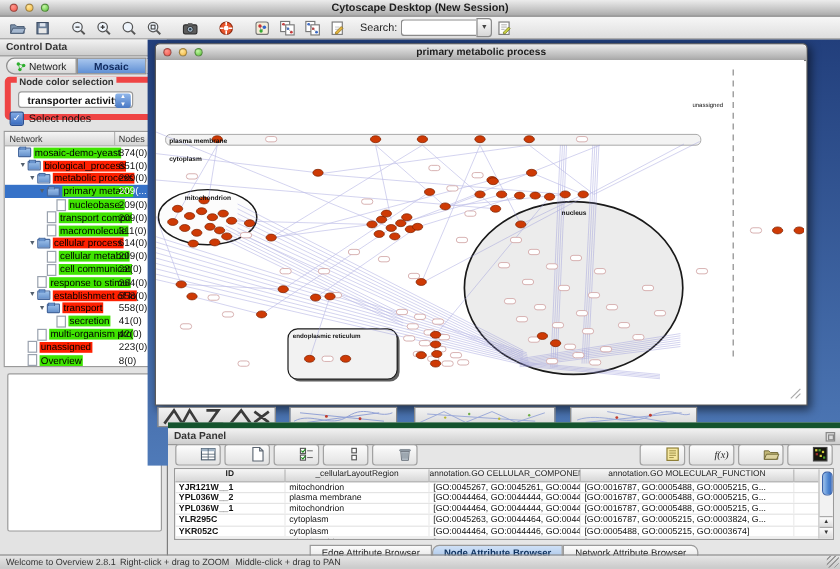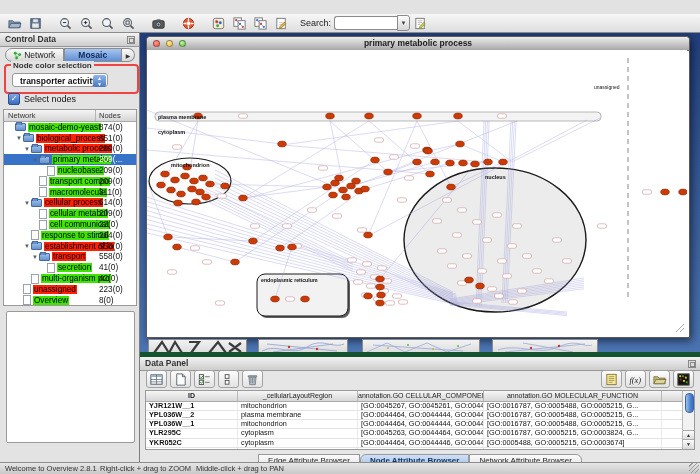--- a/index.html
+++ b/index.html
@@ -23,21 +23,21 @@
   
   .control-panel{position:absolute;left:0;top:33px;width:140px;bottom:11px;background:#e3e3e3;border-right:1px solid #7d7d7d;box-sizing:border-box;}
   .panel-header{position:relative;height:13px;background:linear-gradient(#f2f2f2,#cdcdcd);border-bottom:1px solid #979797;font-size:8.5px;font-weight:bold;color:#333;line-height:13px;padding-left:5px;}
   .float-icon{position:absolute;right:4px;top:2.5px;width:8px;height:8px;border:1px solid #888;background:#ddd;box-sizing:border-box;}
   .float-icon:before{content:"";position:absolute;left:1px;top:1px;width:3px;height:3px;border:1px solid #888;}
   .cp-tabs{position:absolute;left:5px;top:15px;width:130px;height:14px;display:flex;}
   .cp-tab{flex:1;font-size:8.5px;line-height:14px;text-align:center;border:1px solid #8d8d8d;background:linear-gradient(#fafafa,#d8d8d8);color:#222;display:flex;align-items:center;justify-content:center;gap:2px;}
   .cp-tab.first{border-radius:7px 0 0 7px;}
   .cp-tab.selected{background:linear-gradient(#a8c6ee,#5f8fd4);font-weight:bold;color:#102a5e;}
   .cp-tab-arrow{width:12px;border:1px solid #8d8d8d;border-left:none;border-radius:0 7px 7px 0;background:linear-gradient(#fafafa,#d8d8d8);font-size:6px;line-height:14px;text-align:center;color:#333;}
-  .groupbox{position:absolute;left:4px;top:31px;width:131px;height:26px;border:2px solid #ef4444;border-radius:4px;}
+  .groupbox{position:absolute;left:4px;top:31px;width:131px;height:26px;border:5px solid #ef4444;border-radius:4px;}
   .groupbox-label{position:absolute;left:5px;top:-5px;background:#e3e3e3;padding:0 2px;font-size:8px;font-weight:bold;color:#333;}
   .mac-select{position:absolute;left:6px;top:7px;width:96px;height:14px;background:#fff;border:1px solid #9a9a9a;border-radius:3px;font-size:8.5px;line-height:14px;color:#111;padding-left:7px;box-sizing:border-box;font-weight:bold;}
   .mac-select .stepper{position:absolute;right:0;top:0;width:13px;height:12px;background:linear-gradient(#8fb6ea,#4878c4);border-radius:2px;margin:0;color:#fff;font-size:5px;line-height:6px;text-align:center;}
   .checkbox-row{position:absolute;left:8px;top:60px;height:12px;display:flex;align-items:center;gap:4px;}
   .mac-checkbox{width:10px;height:10px;background:linear-gradient(#7fa9e4,#3a6cc0);border:1px solid #2a4f92;border-radius:2px;color:#fff;font-size:8px;line-height:10px;text-align:center;}
   .checkbox-label{font-size:9px;color:#111;}
   .tree{position:absolute;left:3px;top:76px;width:134px;height:197px;background:#fff;border:1px solid #9a9a9a;box-sizing:border-box;overflow:hidden;}
   .tree-header{display:flex;height:11px;background:linear-gradient(#f5f5f5,#d5d5d5);border-bottom:1px solid #aaa;font-size:7.5px;color:#333;}
   .tree-header .c1{flex:1;padding-left:4px;border-right:1px solid #b5b5b5;line-height:11px;}
   .tree-header .c2{width:37px;padding-left:3px;line-height:11px;}
@@ -47,30 +47,30 @@
   .tree-ico-folder{width:9px;height:6px;background:linear-gradient(#9cc0ea,#6792cc);border:1px solid #47699e;border-radius:1px;position:relative;flex:0 0 auto;margin-right:2px;}
   .tree-ico-folder:before{content:"";position:absolute;left:0;top:-2px;width:4px;height:2px;background:#6792cc;border:1px solid #47699e;border-bottom:none;border-radius:1px 1px 0 0;}
   .tree-ico-file{width:6px;height:8px;background:#fff;border:1px solid #9aa2ae;flex:0 0 auto;margin-right:2px;}
   .tree-label{padding:0 1px;color:#000;overflow:hidden;max-width:72px;}
   .tree-label.green{background:#3fe400;}
   .tree-label.red{background:#ff2000;}
   .tree-value{position:absolute;left:95px;color:#111;}
   .tree-row.selected .tree-value{color:#fff;}
   .legend-box{position:absolute;left:6px;top:278px;width:127px;height:130px;background:#fff;border:1px solid #9a9a9a;border-radius:2px;}
   
-  .desktop{position:absolute;left:140px;top:33px;right:0;height:355px;background:linear-gradient(#223f7c,#4f7ab8);overflow:hidden;}
+  .desktop{position:absolute;left:123px;top:33px;right:0;height:355px;background:linear-gradient(#223f7c,#4f7ab8);overflow:hidden;}
   .net-window{position:absolute;left:6px;top:3px;width:542px;height:300px;background:#fff;border:1px solid #5a5a5a;border-radius:4px 4px 0 0;box-shadow:2px 3px 8px rgba(0,0,0,.55);}
   .net-titlebar{position:relative;height:13px;background:linear-gradient(#ececec,#b6b6b6 80%,#a6a6a6);border-bottom:1px solid #787878;border-radius:4px 4px 0 0;}
   .net-title{font-size:8.5px;font-weight:bold;color:#1d1d1d;text-align:center;line-height:13px;}
   .net-canvas{position:absolute;left:0;top:13px;width:540px;height:285px;background:#fff;overflow:hidden;}
   .bg-thumb{position:absolute;top:306px;height:15px;background:linear-gradient(#f2f2f2,#d8d8d8);border:1px solid #8a8a8a;overflow:hidden;}
   
   .data-panel{position:absolute;left:140px;top:352px;right:0;bottom:11px;background:#e6e6e6;border-top:5px solid #14532d;box-sizing:border-box;}
   .dp-toolbar{position:absolute;left:0;top:13px;right:0;height:18px;display:flex;align-items:center;padding:0 6px;gap:3px;}
-  .dp-btn{width:19px;height:16px;border:1px solid #a2a2a2;border-radius:3px;background:linear-gradient(#fdfdfd,#e2e2e2);display:flex;align-items:center;justify-content:center;flex:0 0 auto;}
+  .dp-btn{width:19px;height:16px;border:1px solid #a2a2a2;border-radius:3px;background:linear-gradient(#fdfdfd,#e2e2e2);display:flex;justify-content:center;flex:0 0 auto;padding-left:17px;}
   .dp-spacer{flex:1;}
   .dp-table{position:absolute;left:5px;top:33px;right:5px;height:60px;background:#fff;border:1px solid #9a9a9a;box-sizing:border-box;overflow:hidden;}
   .dt-header{display:flex;height:9.5px;background:linear-gradient(#f6f6f6,#d7d7d7);border-bottom:1px solid #aaa;font-size:7px;color:#222;}
   .dt-header div{border-right:1px solid #b8b8b8;text-align:center;line-height:9.5px;overflow:hidden;white-space:nowrap;box-sizing:border-box;}
   .dt-row{display:flex;height:8.3px;font-size:7.3px;color:#111;border-bottom:1px solid #e4e4e4;}
   .dt-row div{overflow:hidden;white-space:nowrap;border-right:1px solid #ececec;box-sizing:border-box;padding-left:3px;line-height:8.3px;}
   .c-id{width:92px;font-weight:bold;}
   .c-region{width:120px;}
   .c-cc{width:126px;}
   .c-mf{width:178px;}
@@ -87,20 +87,26 @@
   .statusbar{position:absolute;left:0;bottom:0;right:0;height:11px;background:linear-gradient(#e6e6e6,#c9c9c9);border-top:1px solid #8d8d8d;font-size:7.5px;color:#333;}
   .status-item{position:absolute;top:1px;line-height:10px;}
   .grip{position:absolute;right:1px;bottom:1px;width:10px;height:10px;background:
     repeating-linear-gradient(135deg,transparent 0 2px,#9a9a9a 2px 3px);}
 </style>
 </head>
 <body>
 
 <div class="app">
 
+  <div class="titlebar">
+    <span class="traffic t-red"></span>
+    <span class="traffic t-yellow"></span>
+    <span class="traffic t-green"></span>
+    <div class="title-text">Cytoscape Desktop (New Session)</div>
+  </div>
 
   <div class="toolbar">
     <span id="tb-icons" style="display:flex;align-items:center;">
         <span class="tb-btn">
           <svg width="15" height="15" viewBox="0 0 16 16">
             <path d="M2 5h4l1.5 1.5H14v6H2z" fill="#7f94ad" stroke="#44566e" stroke-width="0.8"></path>
             <path d="M2 12.5l2-4.5h11l-2 4.5z" fill="#a5b8d0" stroke="#44566e" stroke-width="0.8"></path>
           </svg>
         </span>
         <span class="tb-btn">

